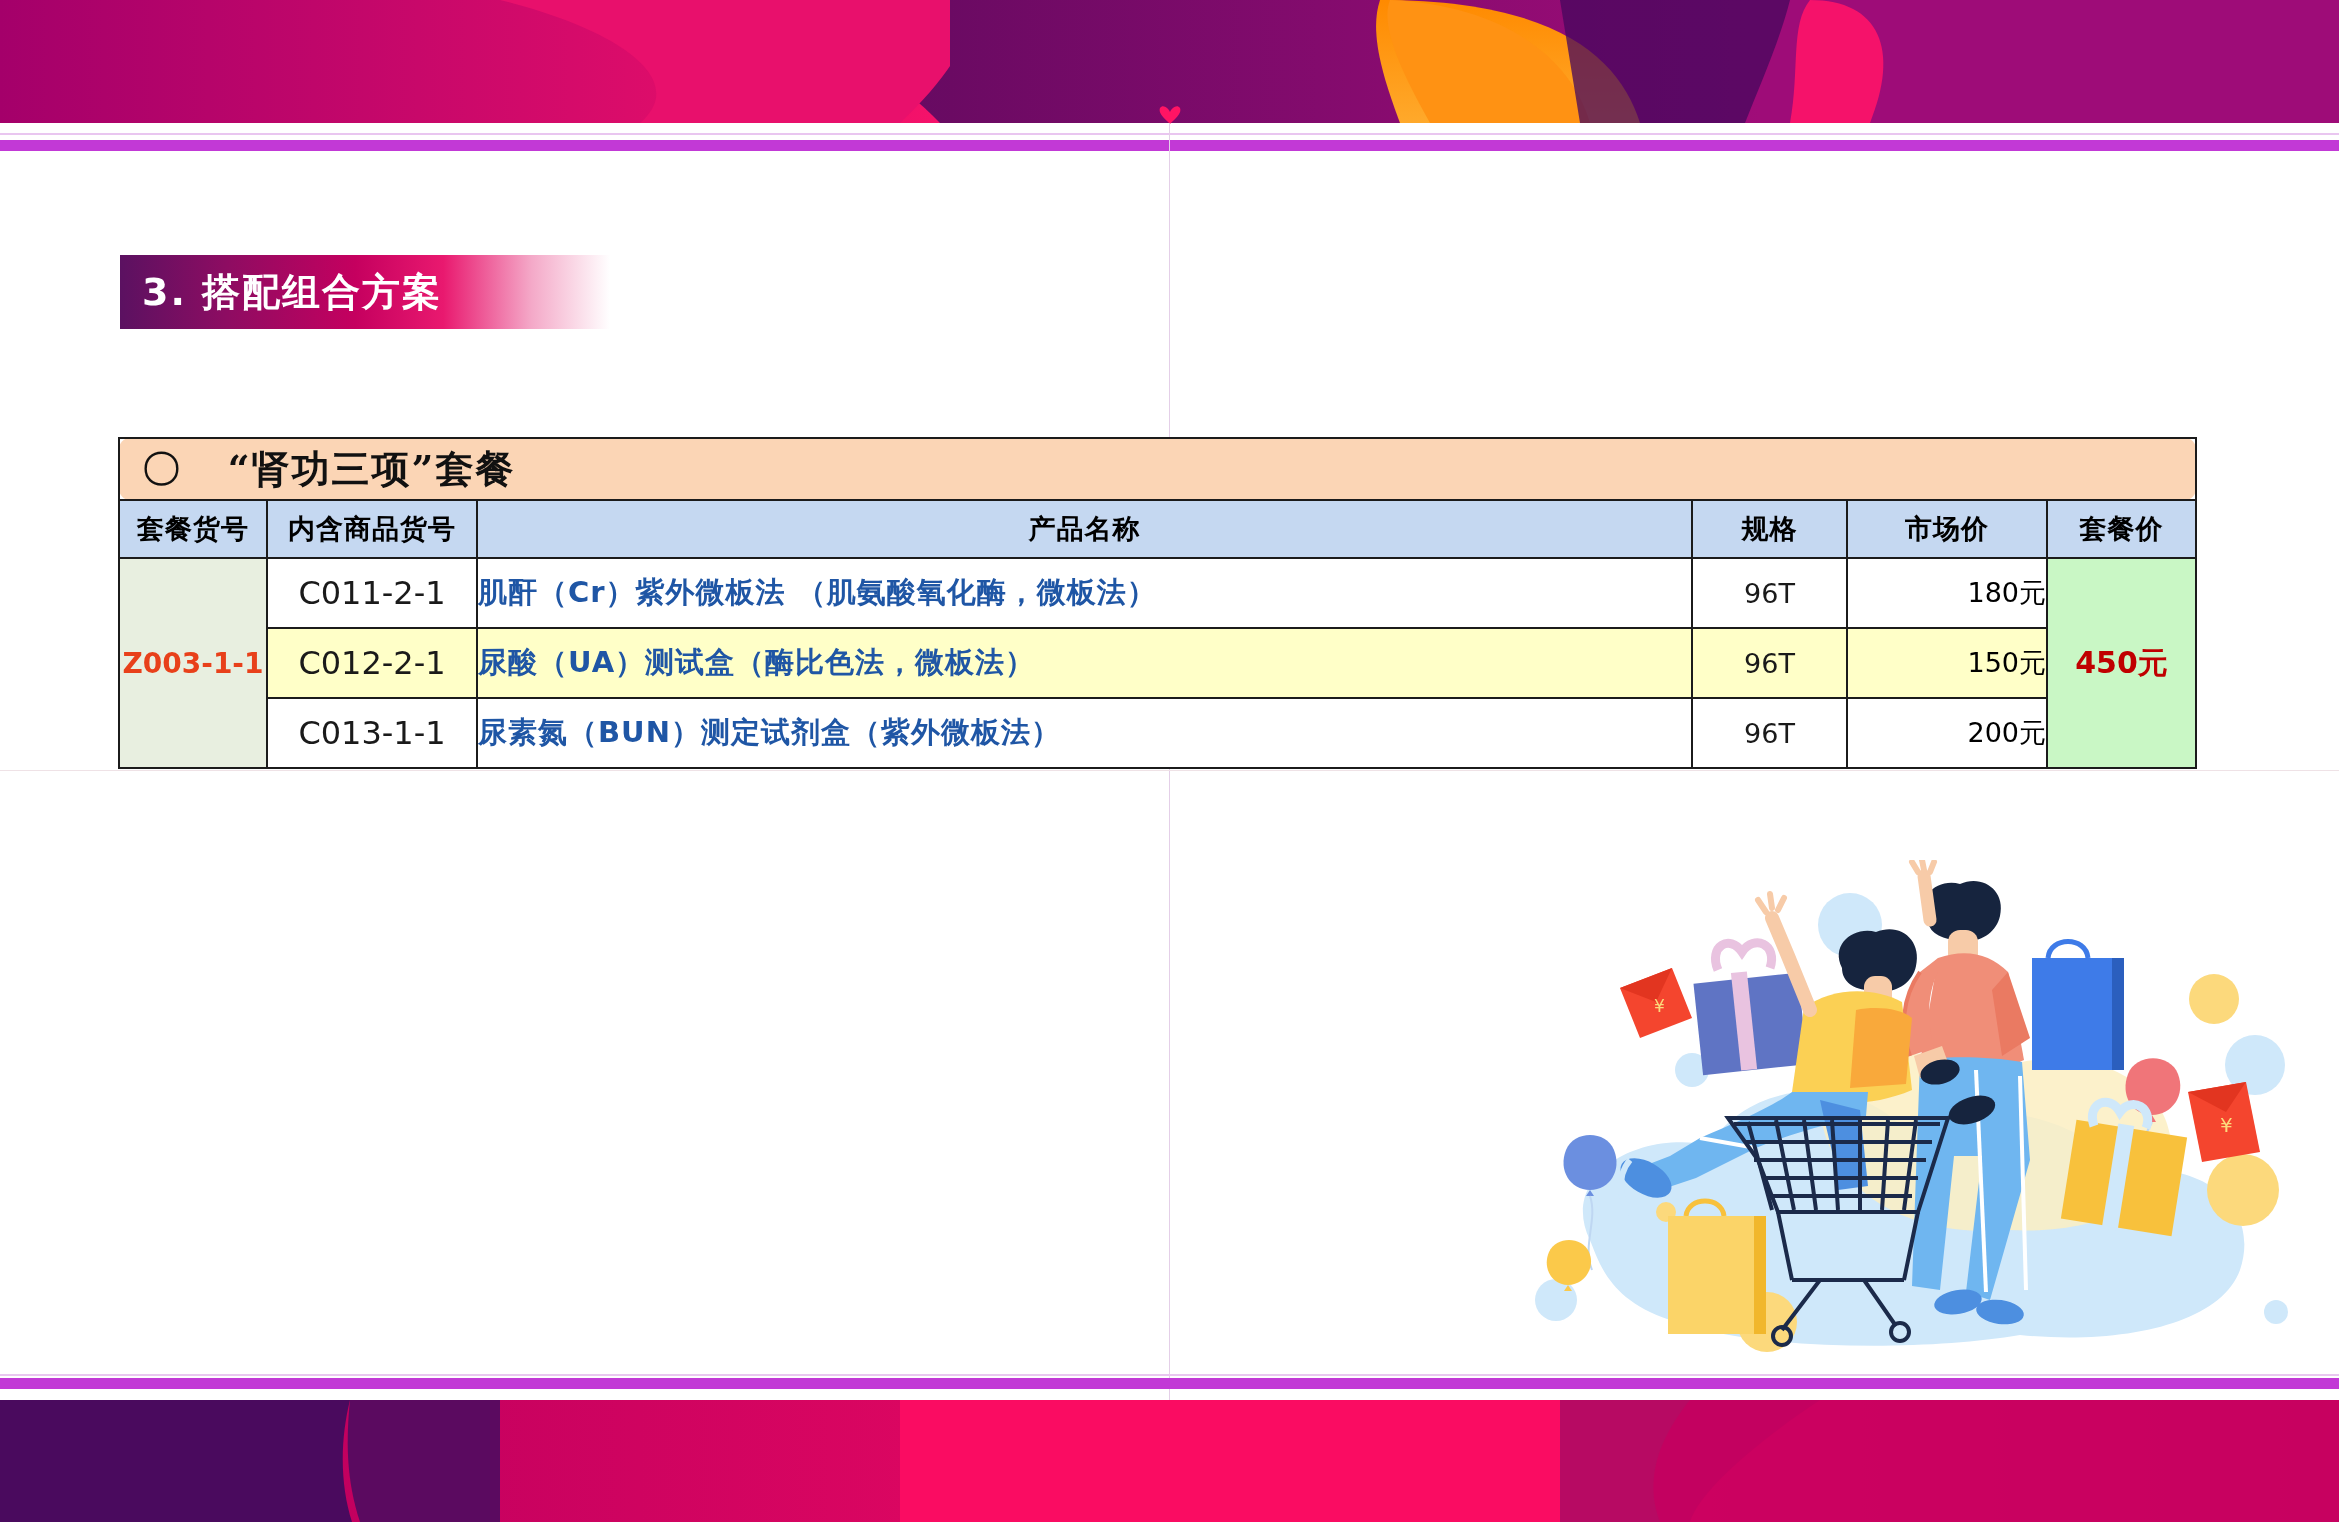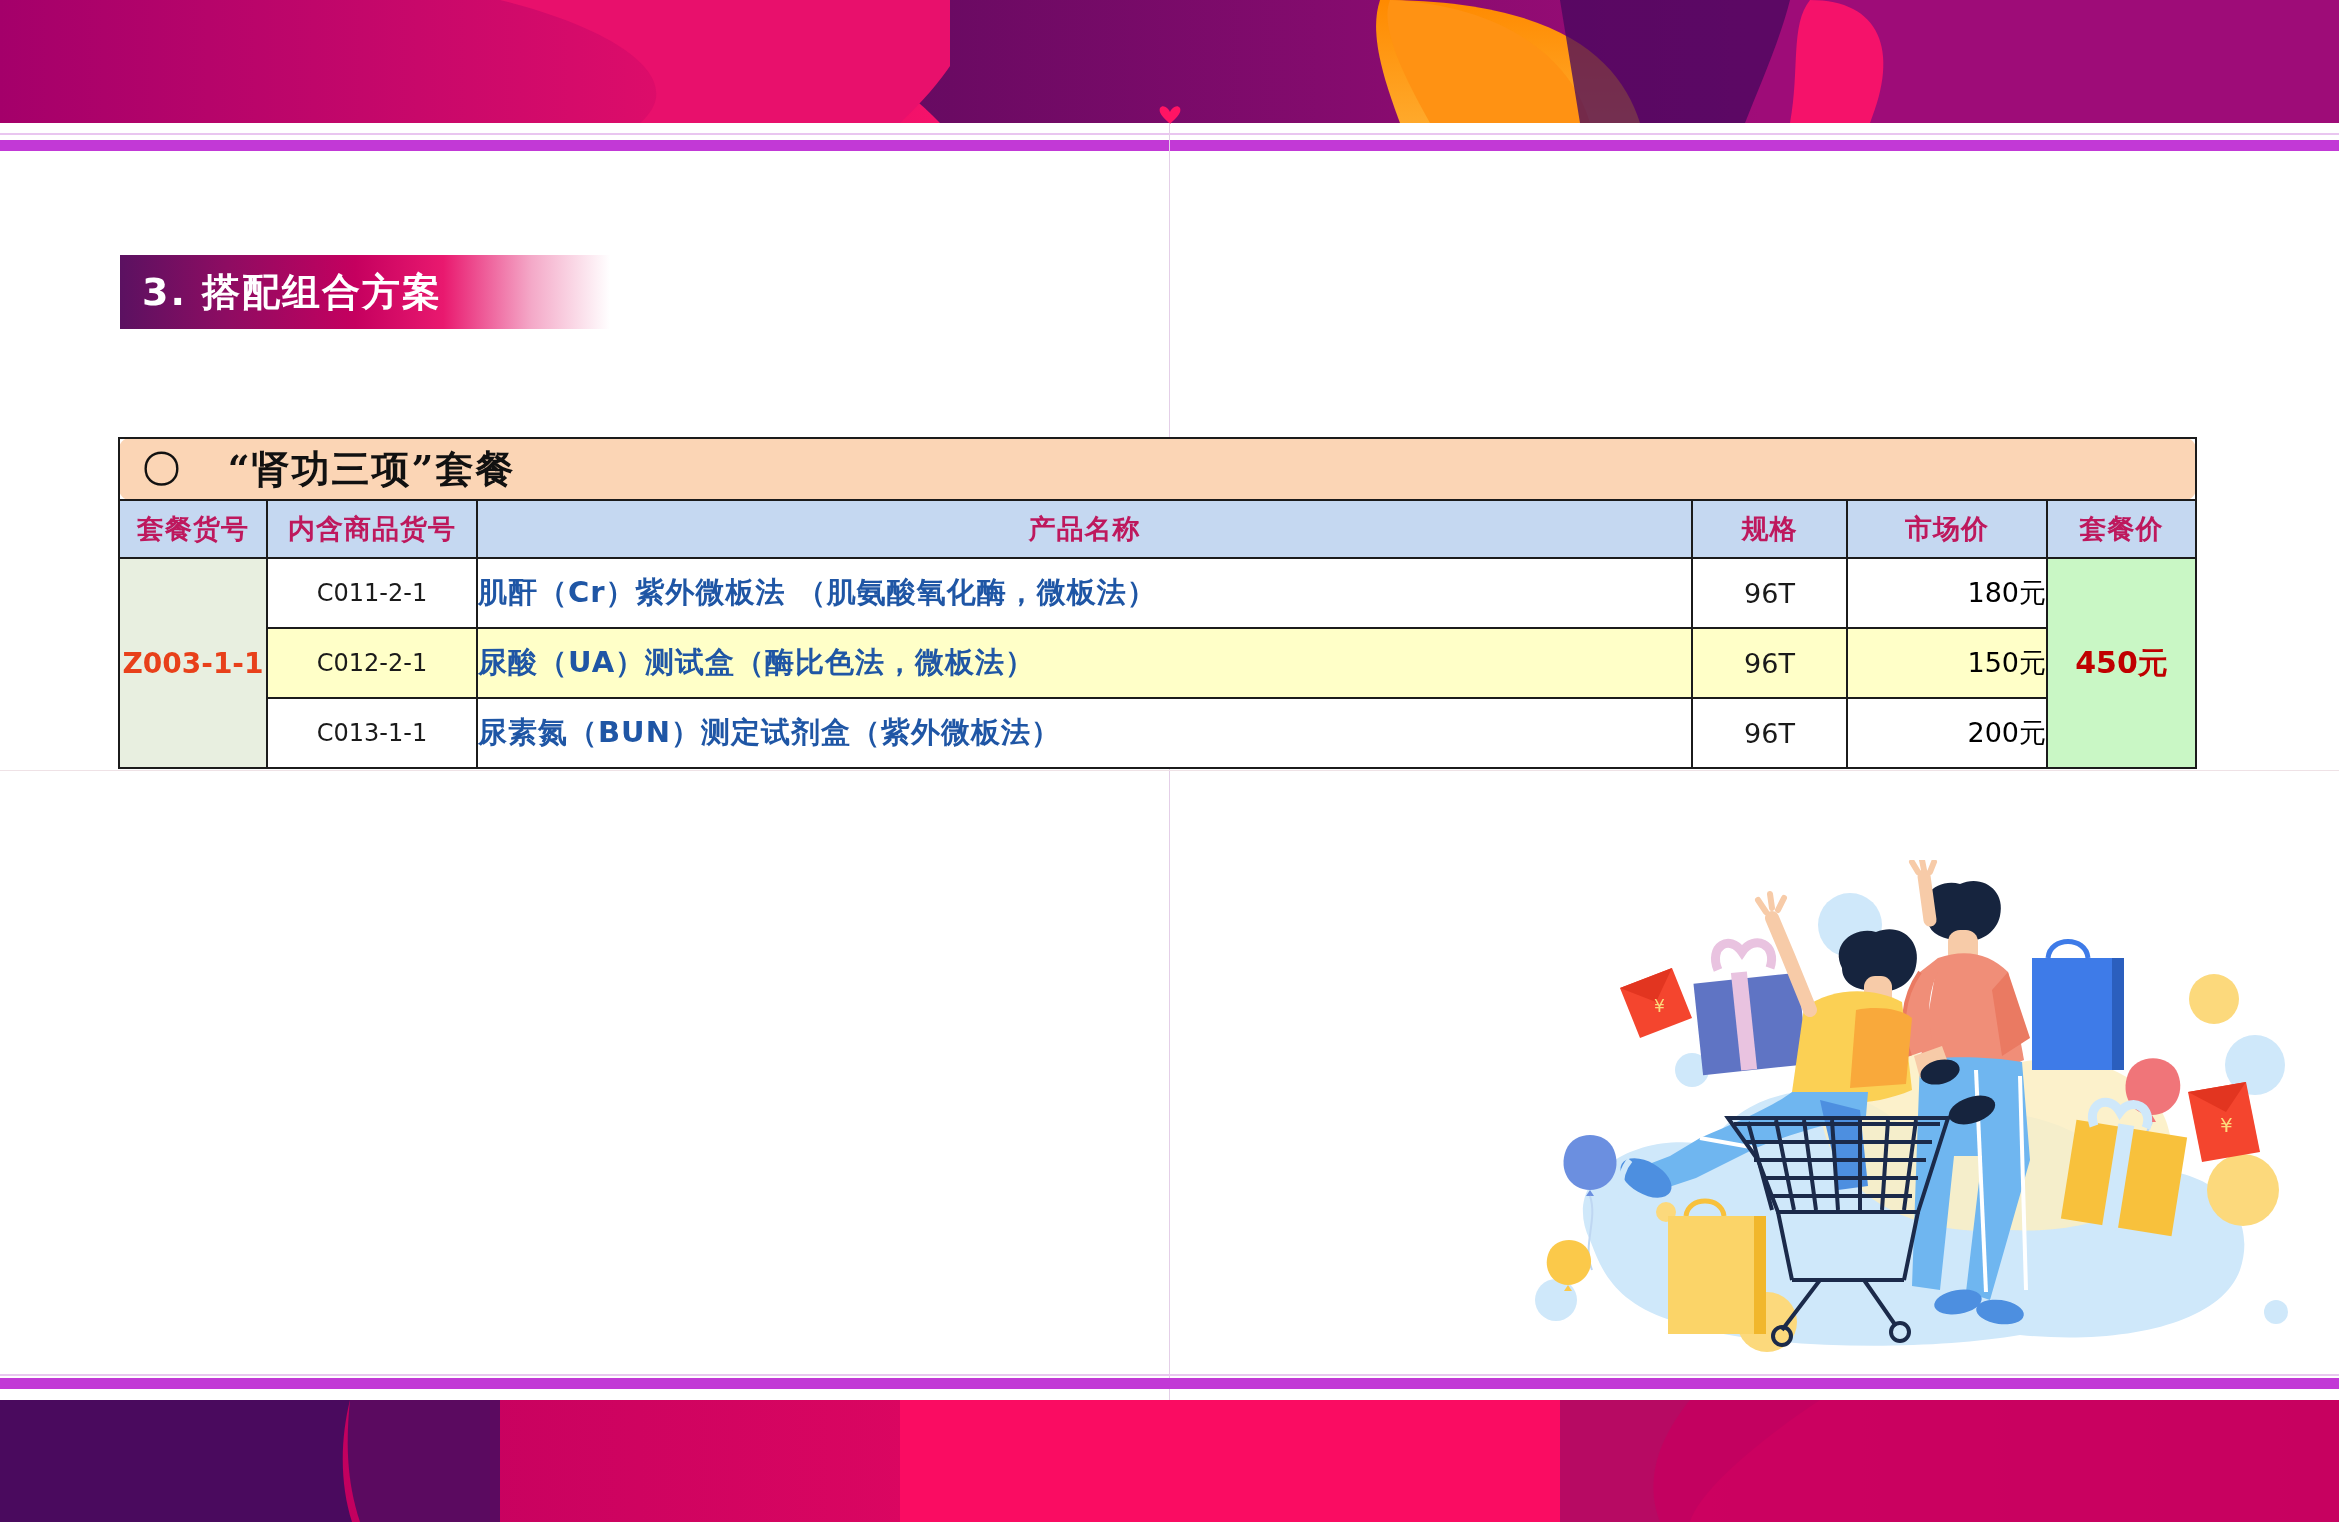--- a/index.html
+++ b/index.html
@@ -128,21 +128,21 @@
     letter-spacing: 2px;
     font-family: "DejaVu Serif", "Liberation Serif", serif;
     border-radius: 11px;
   }
 
   .head-row th {
     background: #C5D8F1;
     height: 56px;
     font-size: 27px;
     font-weight: bold;
-    color: #be185d;
+    color: #000000;
     text-align: center;
     letter-spacing: 1px;
     font-family: "DejaVu Serif", "Liberation Serif", serif;
   }
 
   .cell-sku {
     background: #E8EFE0;
     text-align: center;
     vertical-align: middle;
     color: #E8401A;
@@ -161,21 +161,21 @@
     font-family: "DejaVu Sans", "Liberation Sans", sans-serif;
   }
 
   .data-row td {
     height: 68px;
   }
   .data-row.alt td { background: #FFFFC8; }
 
   .cell-code {
     text-align: center;
-    font-size: 24px;
+    font-size: 32px;
     color: #1a1a1a;
     font-family: "Liberation Sans", sans-serif;
   }
   .cell-name {
     text-align: left;
     padding-left: 20px;
     font-size: 29px;
     font-weight: bold;
     color: #1F56A5;
     letter-spacing: 1px;

